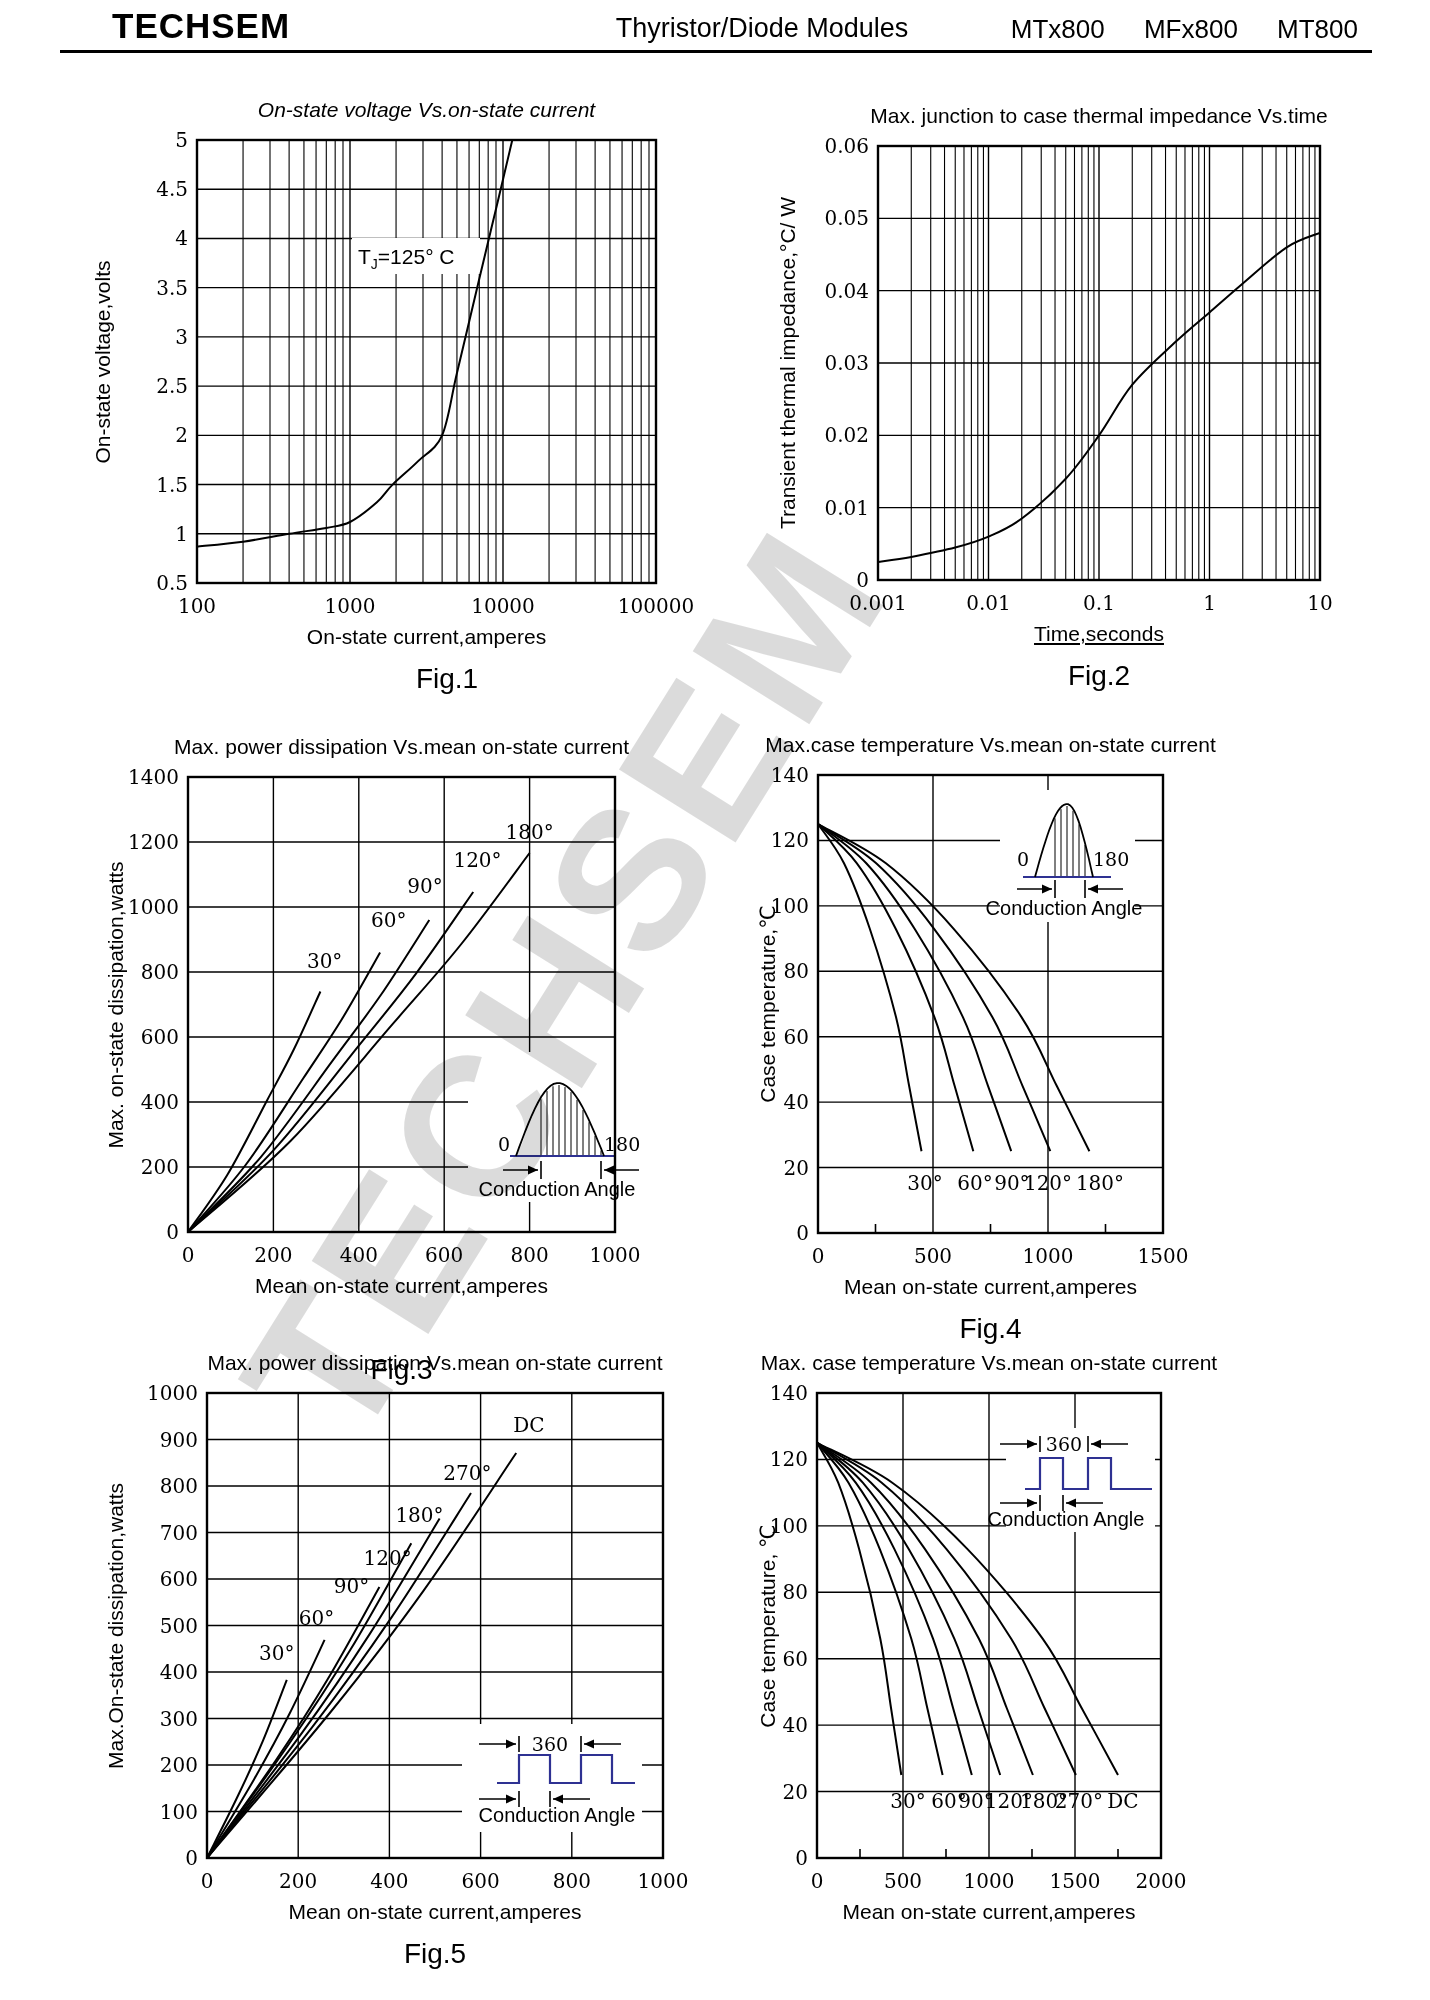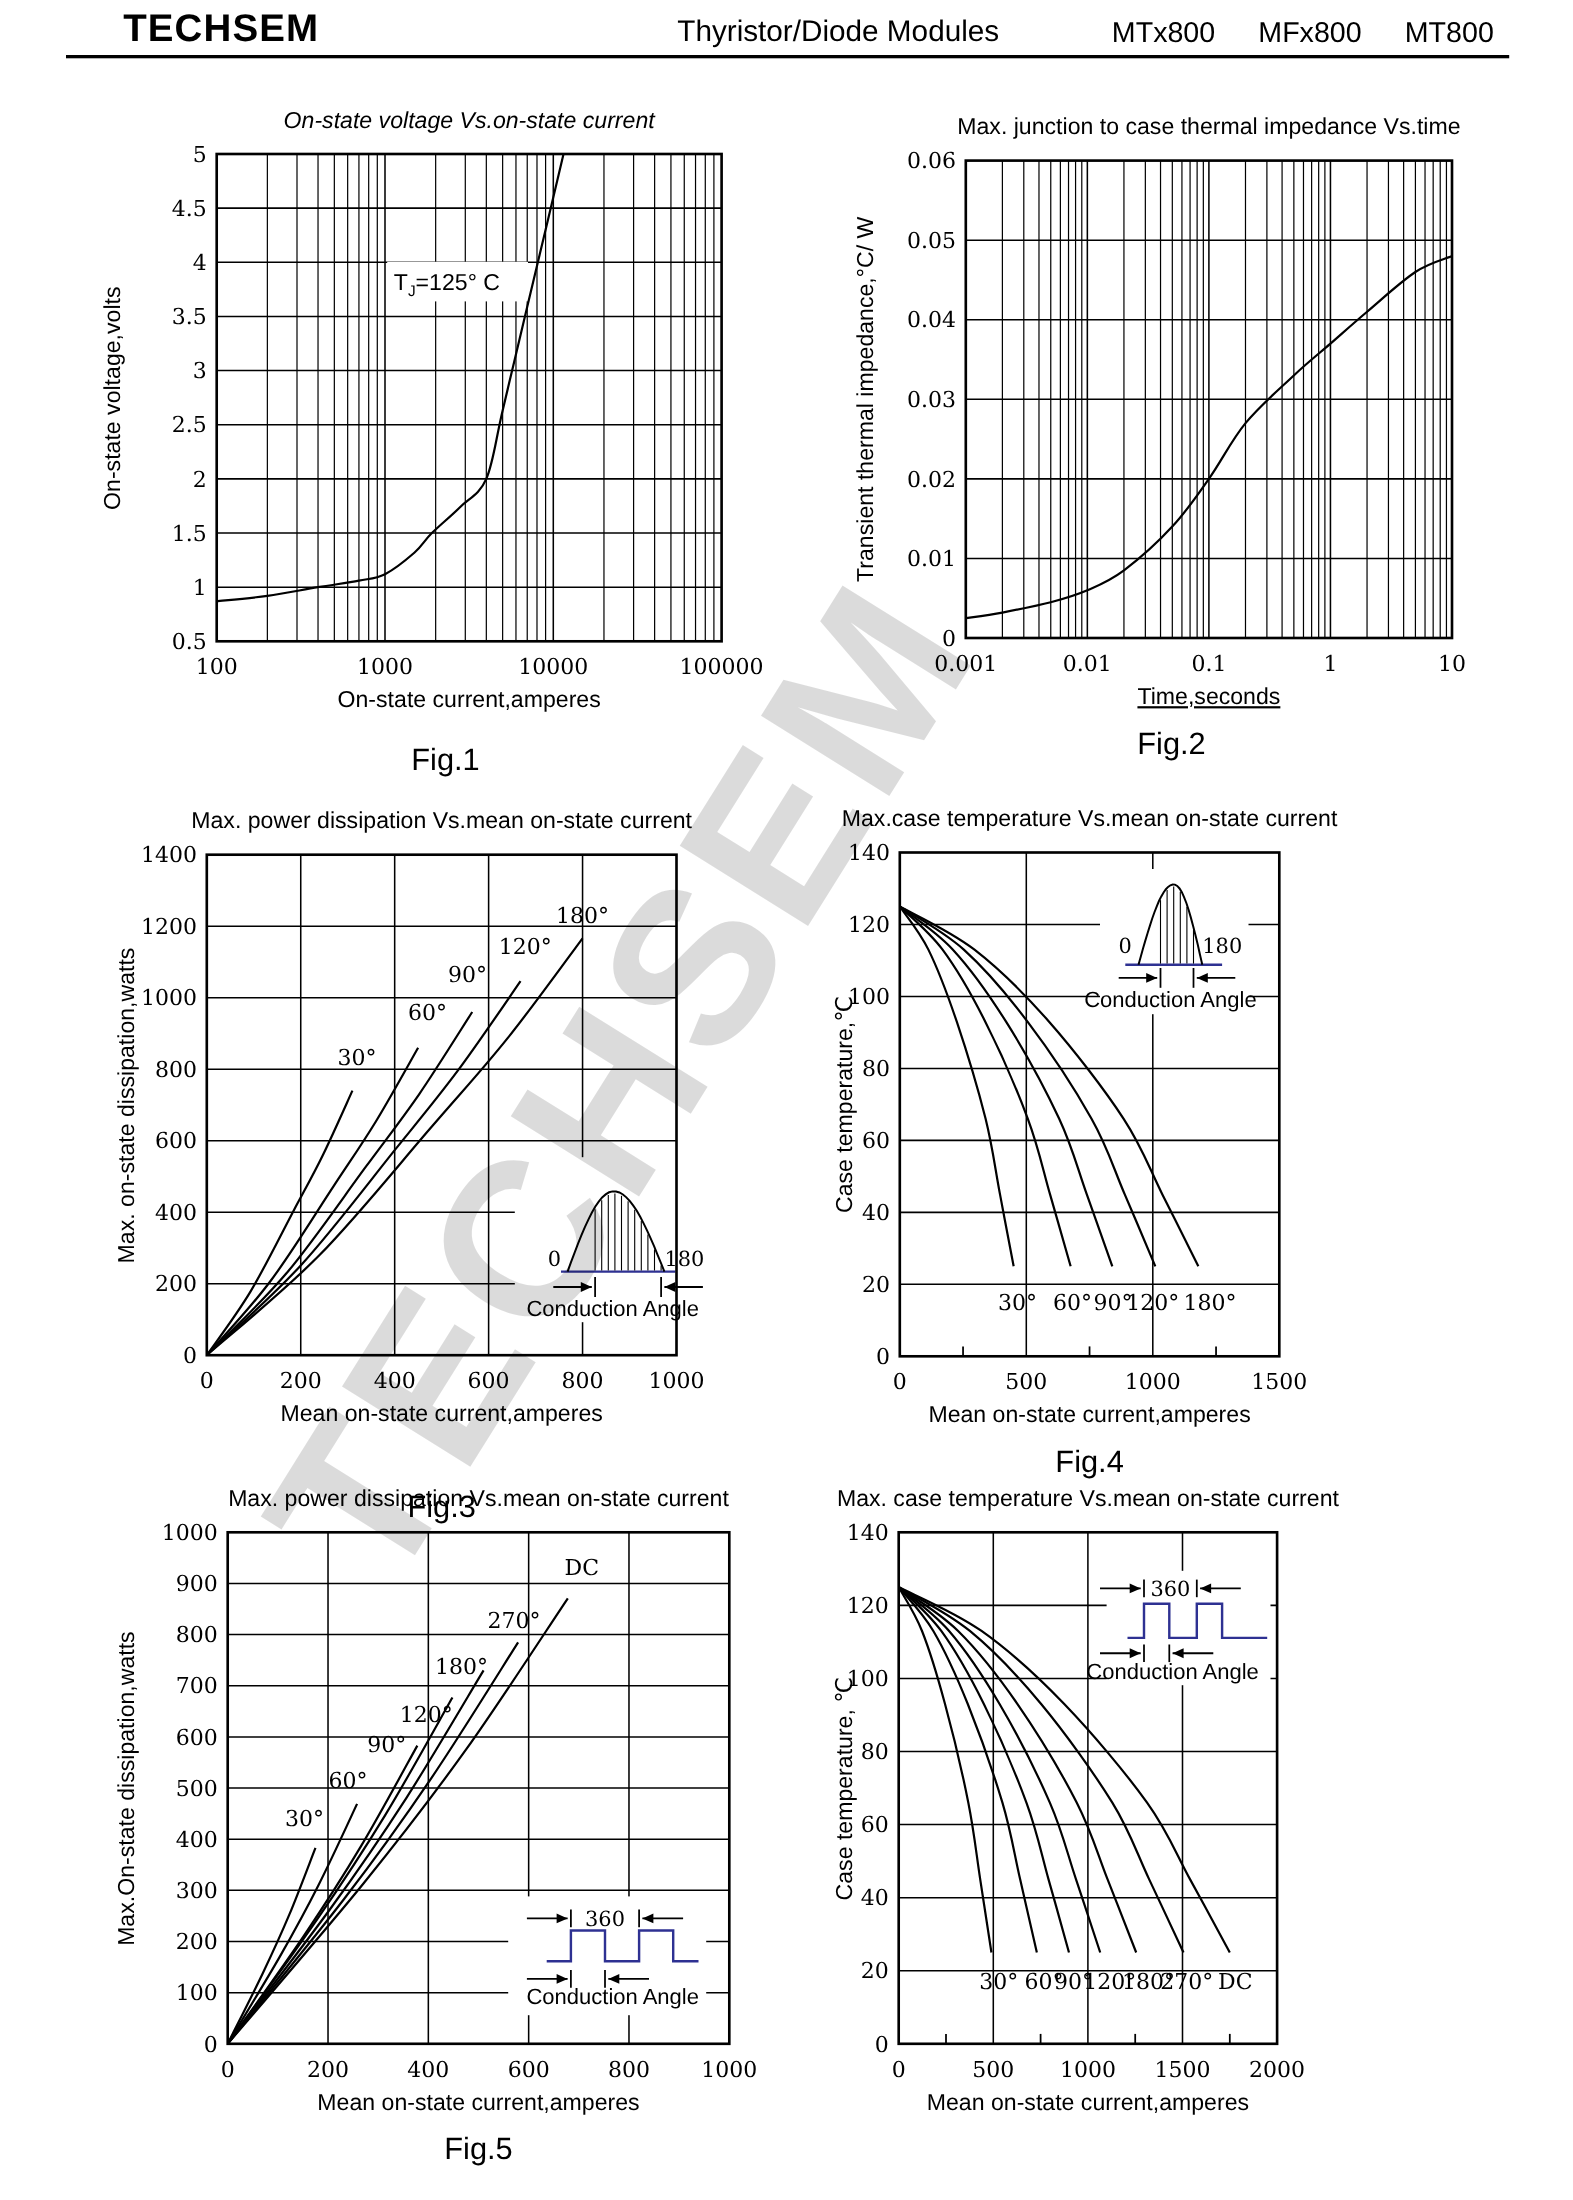--- a/index.html
+++ b/index.html
@@ -411,26 +411,26 @@
       <text x="903" y="1888" font-family="&quot;DejaVu Serif&quot;,serif" font-size="20" fill="#000" text-anchor="middle">500</text>
       <text x="989" y="1888" font-family="&quot;DejaVu Serif&quot;,serif" font-size="20" fill="#000" text-anchor="middle">1000</text>
       <text x="1075" y="1888" font-family="&quot;DejaVu Serif&quot;,serif" font-size="20" fill="#000" text-anchor="middle">1500</text>
       <text x="1161" y="1888" font-family="&quot;DejaVu Serif&quot;,serif" font-size="20" fill="#000" text-anchor="middle">2000</text>
     </g>
   </svg>
 
 <div class="fig-text fig-title" id="ft0" style="left: 426.5px; top: 98px; font-style: italic;">On-state voltage  Vs.on-state current</div>
 <div class="fig-ylabel" id="fy0" style="left: 103px; top: 361.5px;">On-state voltage,volts</div>
 <div class="fig-text fig-axis" id="fx0" style="left: 426.5px; top: 625px;">On-state current,amperes</div>
-<div class="fig-text fig-caption" id="fc0" style="left: 405px; top: 663px; margin-top: 12px;">Fig.1</div>
+<div class="fig-text fig-caption" id="fc0" style="left: 447px; top: 663px;">Fig.1</div>
 
 <div class="fig-text fig-title" id="ft1" style="left: 1099px; top: 104px;">Max. junction to case thermal impedance  Vs.time</div>
 <div class="fig-ylabel" id="fy1" style="left: 788px; top: 363px;">Transient thermal impedance,°C/ W</div>
 <div class="fig-text fig-axis" id="fx1" style="left: 1099px; top: 622px; text-decoration: underline;">Time,seconds</div>
-<div class="fig-text fig-caption" id="fc1" style="left: 1065px; top: 660px;">Fig.2</div>
+<div class="fig-text fig-caption" id="fc1" style="left: 1099px; top: 660px;">Fig.2</div>
 
 <div class="fig-text fig-title" id="ft2" style="left: 401.5px; top: 735px;">Max. power dissipation Vs.mean on-state current</div>
 <div class="fig-ylabel" id="fy2" style="left: 116px; top: 1004.5px;">Max. on-state dissipation,watts</div>
 <div class="fig-text fig-axis" id="fx2" style="left: 401.5px; top: 1274px;">Mean on-state current,amperes</div>
 <div class="fig-text fig-caption" id="fc2" style="left: 401.5px; top: 1312px; margin-top: 42px;">Fig.3</div>
 
 <div class="fig-text fig-title" id="ft3" style="left: 990.5px; top: 733px;">Max.case temperature Vs.mean on-state current</div>
 <div class="fig-ylabel" id="fy3" style="left: 768px; top: 1004px;">Case temperature,℃</div>
 <div class="fig-text fig-axis" id="fx3" style="left: 990.5px; top: 1275px;">Mean on-state current,amperes</div>
 <div class="fig-text fig-caption" id="fc3" style="left: 990.5px; top: 1313px;">Fig.4</div>

